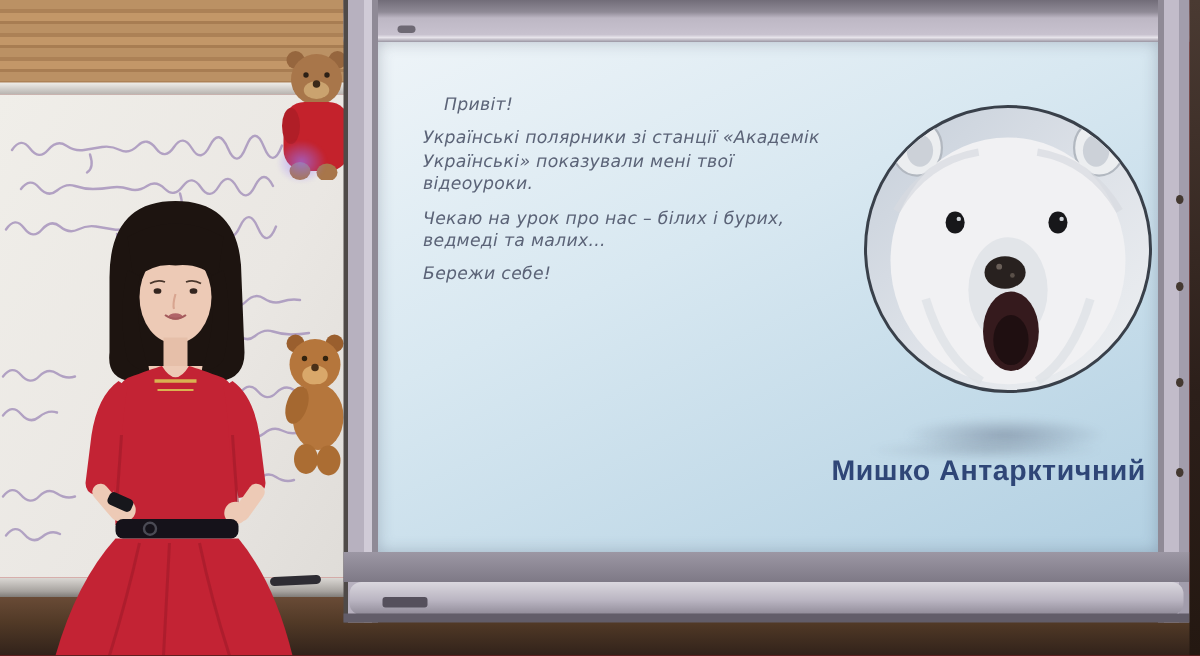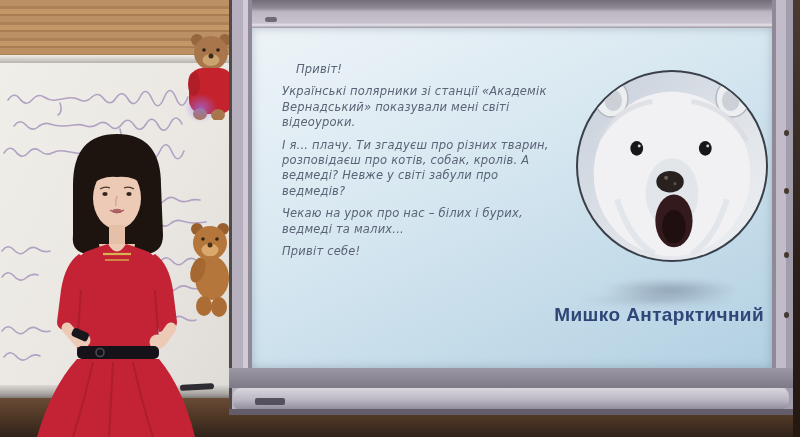--- a/index.html
+++ b/index.html
@@ -141,24 +141,23 @@
     <div class="abs frame-top">
       <div class="abs cursor-mark"></div>
     </div>
 
     <div class="abs screen">
       <div class="abs bear-shadow"></div>
       <div class="abs bear-shadow2"></div>
 
       <div class="abs slide-text">
         <p class="indent">Привіт!</p>
-        <p>Українські полярники зі станції «Академік Вернадський» показували мені світі відеоуроки.</p>
-        <p>І я... плачу. Ти згадуєш про різних тварин, розповідаєш про котів, собак, кролів. А ведмеді? Невже у світі забули про ведмедів?</p>
+        <p>Українські полярники зі станції «Академік Українські» показували мені твої відеоуроки.</p>
         <p>Чекаю на урок про нас – білих і бурих, ведмеді та малих...</p>
-        <p>Привіт себе!</p>
+        <p>Бережи себе!</p>
       </div>
 
       <div class="abs bear-photo">
         <svg width="188" height="188" viewBox="0 0 192 192">
           <ellipse cx="34" cy="27" rx="17" ry="19" fill="#eceef0" stroke="#b2b8c0" stroke-width="1.5"></ellipse>
           <ellipse cx="36" cy="29" rx="9" ry="11" fill="#ccd1d8"></ellipse>
           <ellipse cx="158" cy="27" rx="17" ry="19" fill="#eceef0" stroke="#b2b8c0" stroke-width="1.5"></ellipse>
           <ellipse cx="156" cy="29" rx="9" ry="11" fill="#ccd1d8"></ellipse>
           <ellipse cx="96" cy="104" rx="80" ry="84" fill="#f1f1f3"></ellipse>
           <path d="M20,70 Q40,36 76,30" fill="none" stroke="#d7dadf" stroke-width="5" opacity=".7"></path>

